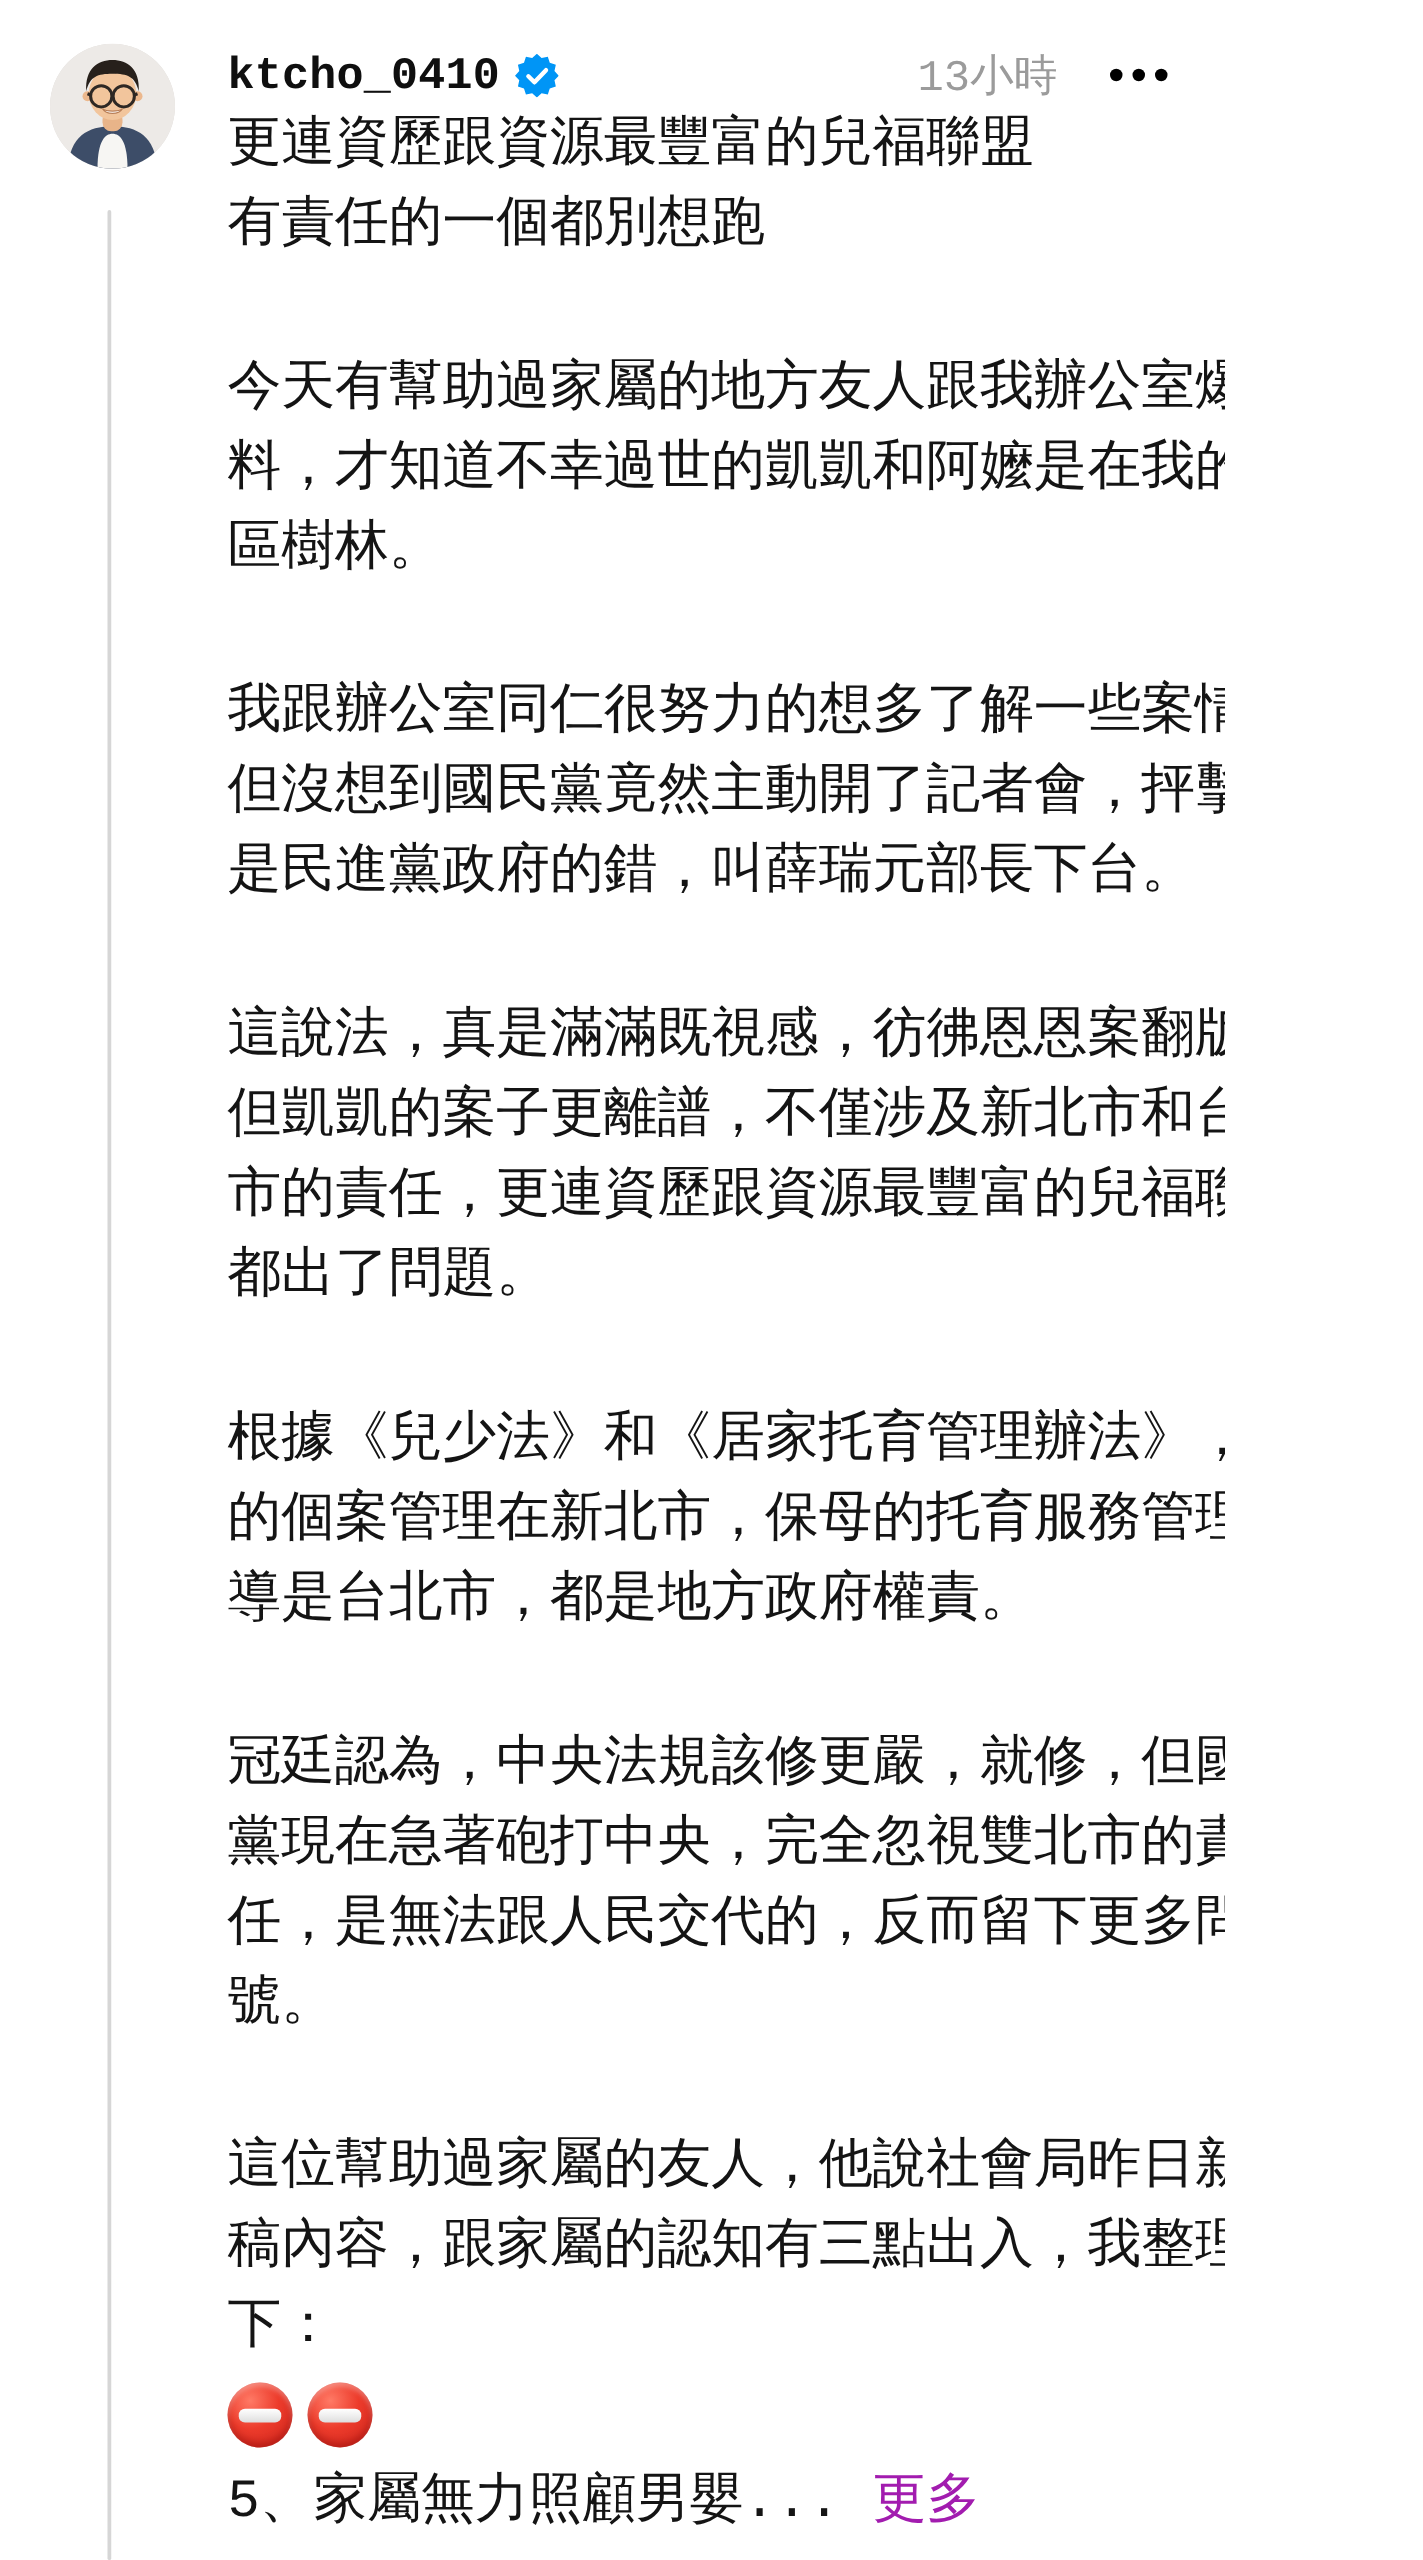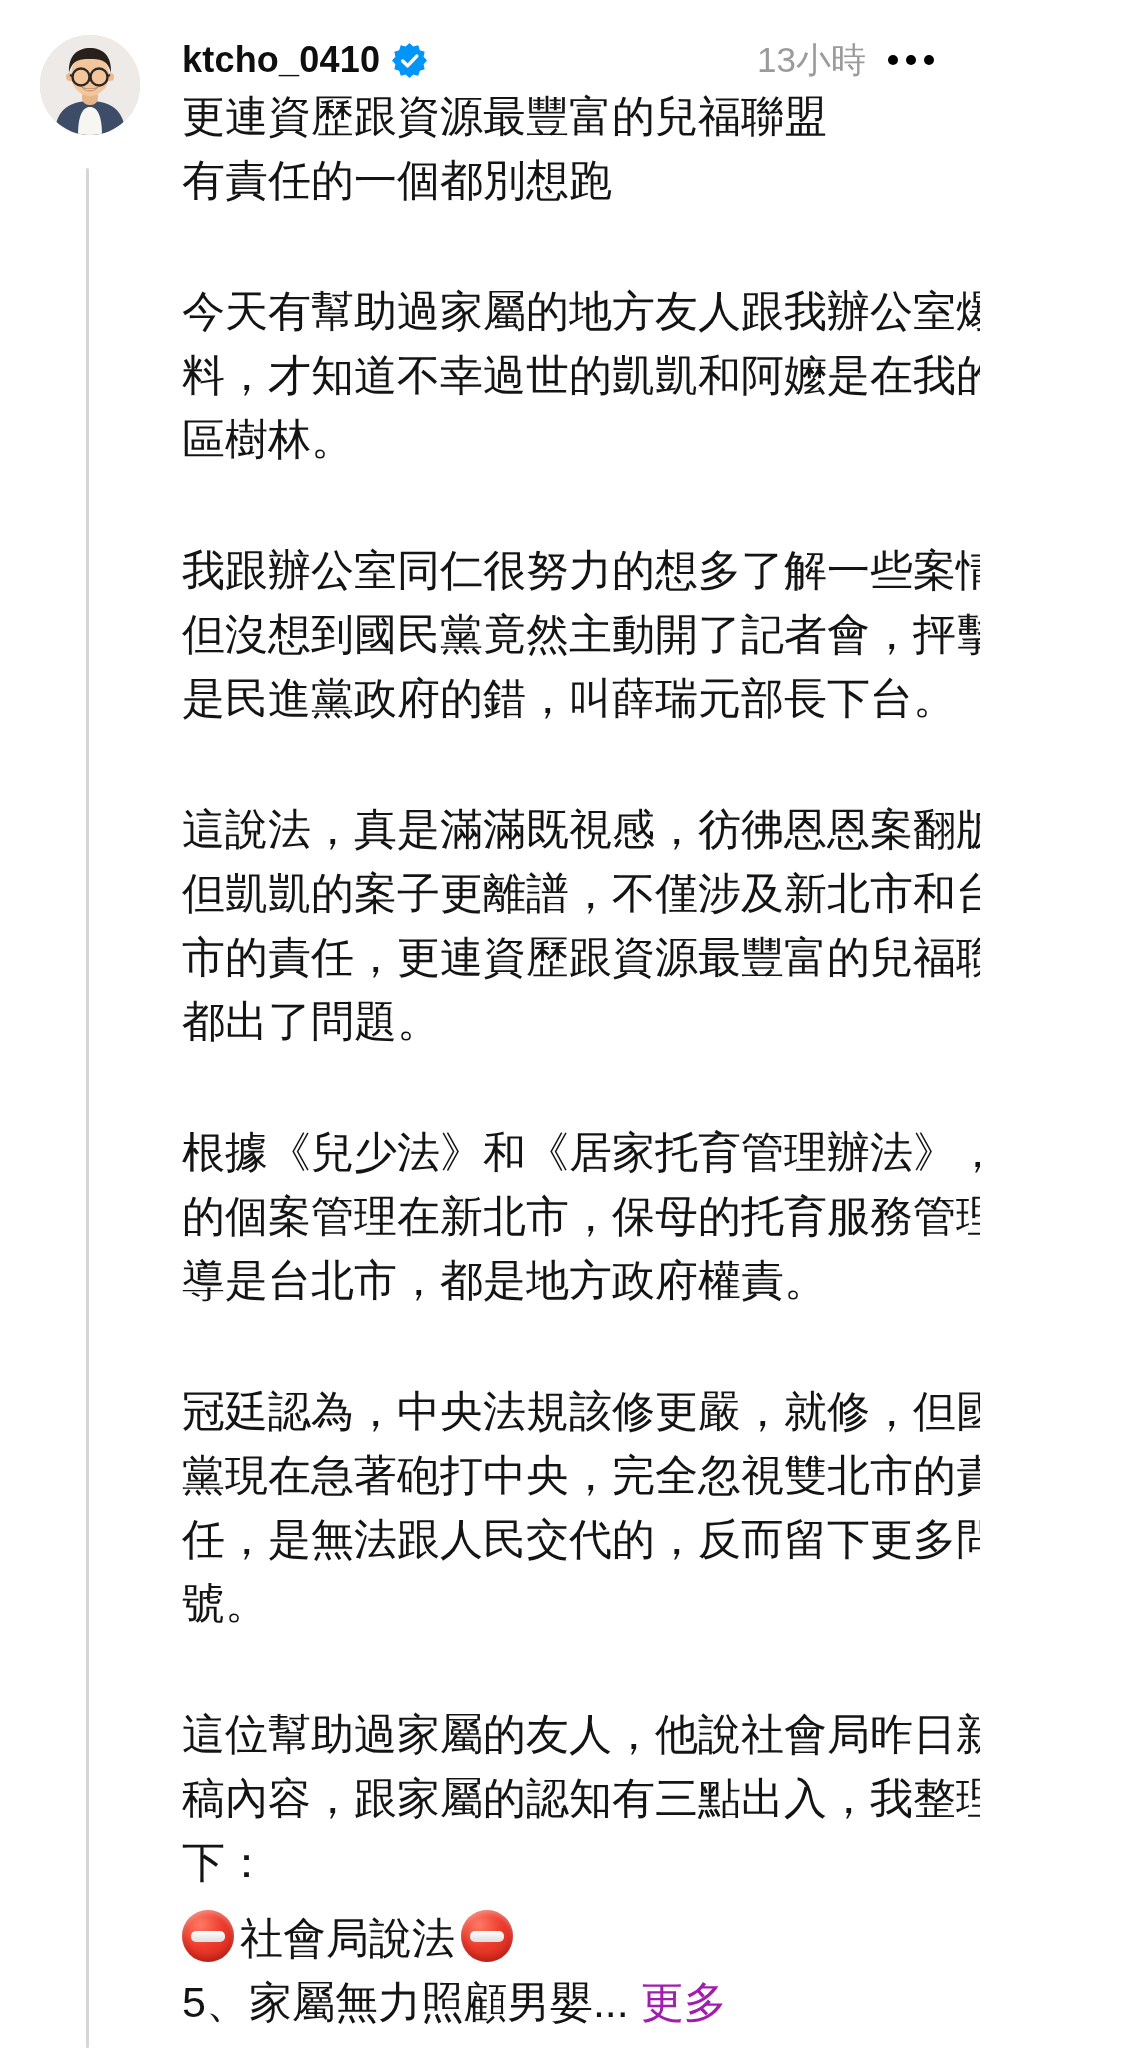--- a/index.html
+++ b/index.html
@@ -1,31 +1,31 @@
 <!DOCTYPE html>
 <html><head>
 <meta charset="utf-8">
 <style>
   html,body{margin:0;padding:0;background:#fff;}
   .screen{
     position:relative;width:980px;height:2048px;overflow:hidden;background:#ffffff;
-    font-family:Liberation Sans, sans-serif;color:#111;
+    font-family:Liberation Mono, monospace;color:#111;
   }
   
   .thread-line{position:absolute;left:86px;top:168px;width:3px;height:1880px;background:#d6d6d6;border-radius:2px;}
   
   .avatar{position:absolute;left:40px;top:35px;width:100px;height:100px;border-radius:50%;overflow:hidden;
     background:#ece9e6;box-shadow:inset 0 0 0 1px rgba(0,0,0,.06);cursor:pointer;}
   .avatar svg{display:block;width:100%;height:100%;}
   
   .header{position:absolute;left:182px;top:40px;right:44px;height:40px;display:flex;align-items:center;}
   .username{font-size:36px;font-weight:700;color:#0f0f0f;letter-spacing:.2px;cursor:pointer;}
   .badge{width:35px;height:35px;margin-left:12px;flex:0 0 auto;}
   .spacer{flex:1 1 auto;}
-  .timestamp{font-size:35px;color:#9b9b9b;margin-right:20px;}
+  .timestamp{font-size:35px;color:#9b9b9b;margin-right:40px;}
   .more-btn{display:flex;align-items:center;gap:8px;padding:6px 2px;cursor:pointer;}
   .more-btn i{display:block;width:10px;height:10px;border-radius:50%;background:#000;}
   
   .content{position:absolute;left:182px;top:84px;width:935px;font-size:43px;line-height:64px;color:#141414;}
   .para{white-space:pre-line;margin:0 0 67px 0;}
   .para.tight{margin-bottom:12px;}
   .stop-line{line-height:64px;}
   .no-entry{
     position:relative;display:inline-block;width:52px;height:52px;border-radius:50%;vertical-align:-9px;
     background:radial-gradient(circle at 35% 28%, #ff7a66 0%, #ec3b2b 45%, #cd231b 100%);
@@ -118,21 +118,21 @@
 導是台北市，都是地方政府權責。</div>
     <div class="para">冠廷認為，中央法規該修更嚴，就修，但國民
 黨現在急著砲打中央，完全忽視雙北市的責
 任，是無法跟人民交代的，反而留下更多問
 號。</div>
     <div class="para tight">這位幫助過家屬的友人，他說社會局昨日新聞
 稿內容，跟家屬的認知有三點出入，我整理如
 下：</div>
 
     <div class="stop-line">
-      <span class="no-entry lead"></span><span>社會局說法</span><span class="no-entry trail"></span>
+      <span class="no-entry lead"></span><span class="no-entry trail"></span>
     </div>
 
     <div class="trunc-line">
       <span>5、家屬無力照顧男嬰...</span>
       <a class="more-link">更多</a>
     </div>
 
     <div class="attachment">
       <span class="seam"></span>
       <span class="pill"></span>

